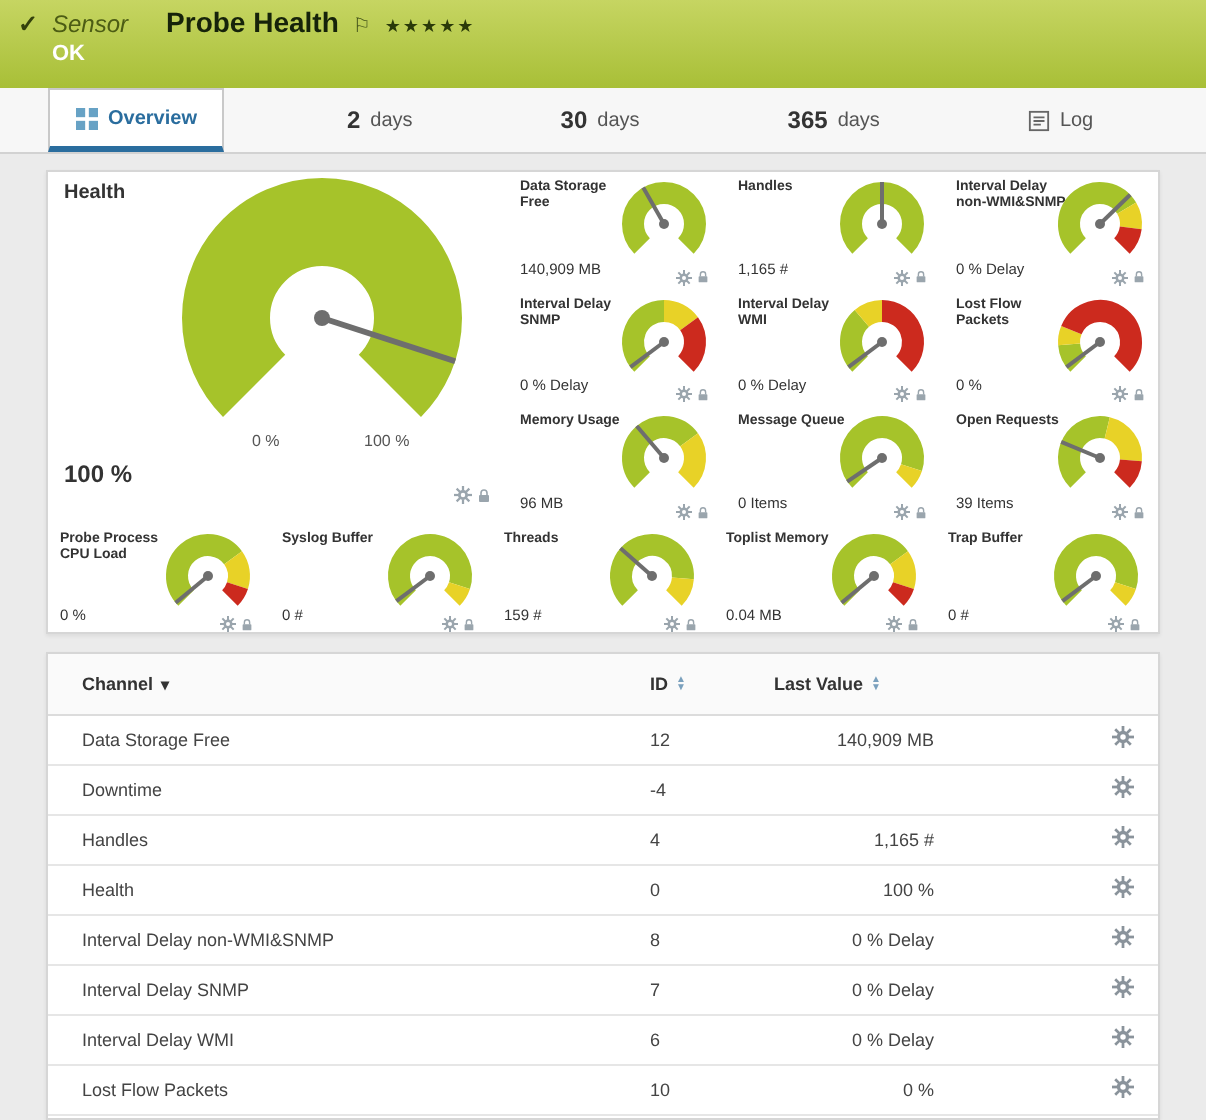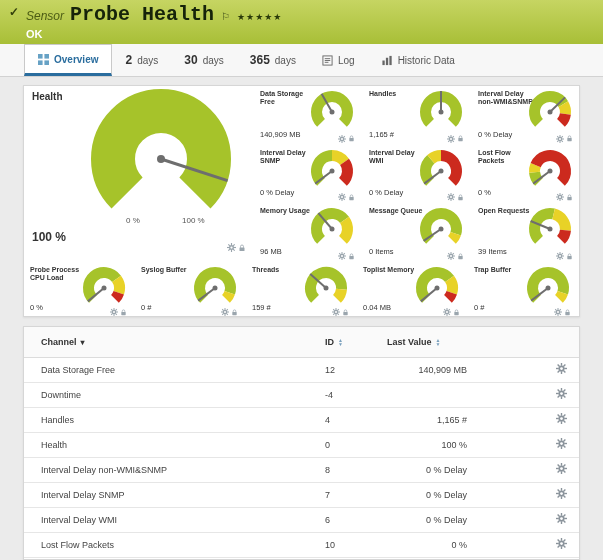--- a/index.html
+++ b/index.html
@@ -6,29 +6,29 @@
   html,body{background:#fff;}
   body{font-family:"Liberation Sans",sans-serif;}
   .page{position:relative;width:603px;height:560px;background:#ebebeb;overflow:hidden;}
 
   
   .sensor-header{position:absolute;left:0;top:0;width:100%;height:44px;
     background:linear-gradient(#c6d562,#a8bf37);}
   .chk{position:absolute;left:9px;top:5px;font-size:12px;font-weight:bold;color:#33400c;}
   .ht{position:absolute;left:26px;top:3px;}
   .line1{display:flex;align-items:baseline;}
-  .kind{font-style:italic;font-size:12px;color:#4c5c14;margin-right:6px;}
-  .title{font-size:20px;font-weight:bold;color:#16230a;font-family:Liberation Mono, monospace;}
+  .kind{font-style:italic;font-size:12px;color:#4c5c14;margin-right:19px;}
+  .title{font-size:14px;font-weight:bold;color:#16230a;}
   .flag{font-size:10px;color:#42521a;margin-left:7px;cursor:pointer;}
   .stars{font-size:9px;color:#2a3a09;letter-spacing:1px;margin-left:7px;cursor:pointer;}
   .status{font-size:11px;font-weight:bold;color:#fff;margin-top:2px;}
 
   
   .tabs{position:absolute;left:0;top:44px;width:100%;height:33px;background:#f7f7f7;
-    border-bottom:1px solid #d2d2d2;display:flex;align-items:stretch;padding-left:24px;}
+    border-bottom:1px solid #d2d2d2;display:flex;align-items:stretch;padding-left:24px;gap:48px;}
   .tab{display:flex;align-items:center;gap:5px;padding:0 13px;font-size:10px;color:#555;cursor:pointer;white-space:nowrap;}
   .tab.active{background:#fff;border:1px solid #c9c9c9;border-bottom:3px solid #2a6d9e;}
   .tab.active .tlabel{color:#2a6d9e;font-weight:bold;}
   .tnum{font-size:12px;font-weight:bold;color:#333;}
   .tico{display:inline-flex;align-items:center;}
 
   
   .panel{position:absolute;background:#fff;border:1px solid #d6d6d6;box-shadow:0 1px 2px rgba(0,0,0,.07);}
   .gauges-panel{left:23px;top:85px;width:557px;height:232px;}
   .table-panel{left:23px;top:326px;width:557px;height:234px;overflow:hidden;}

